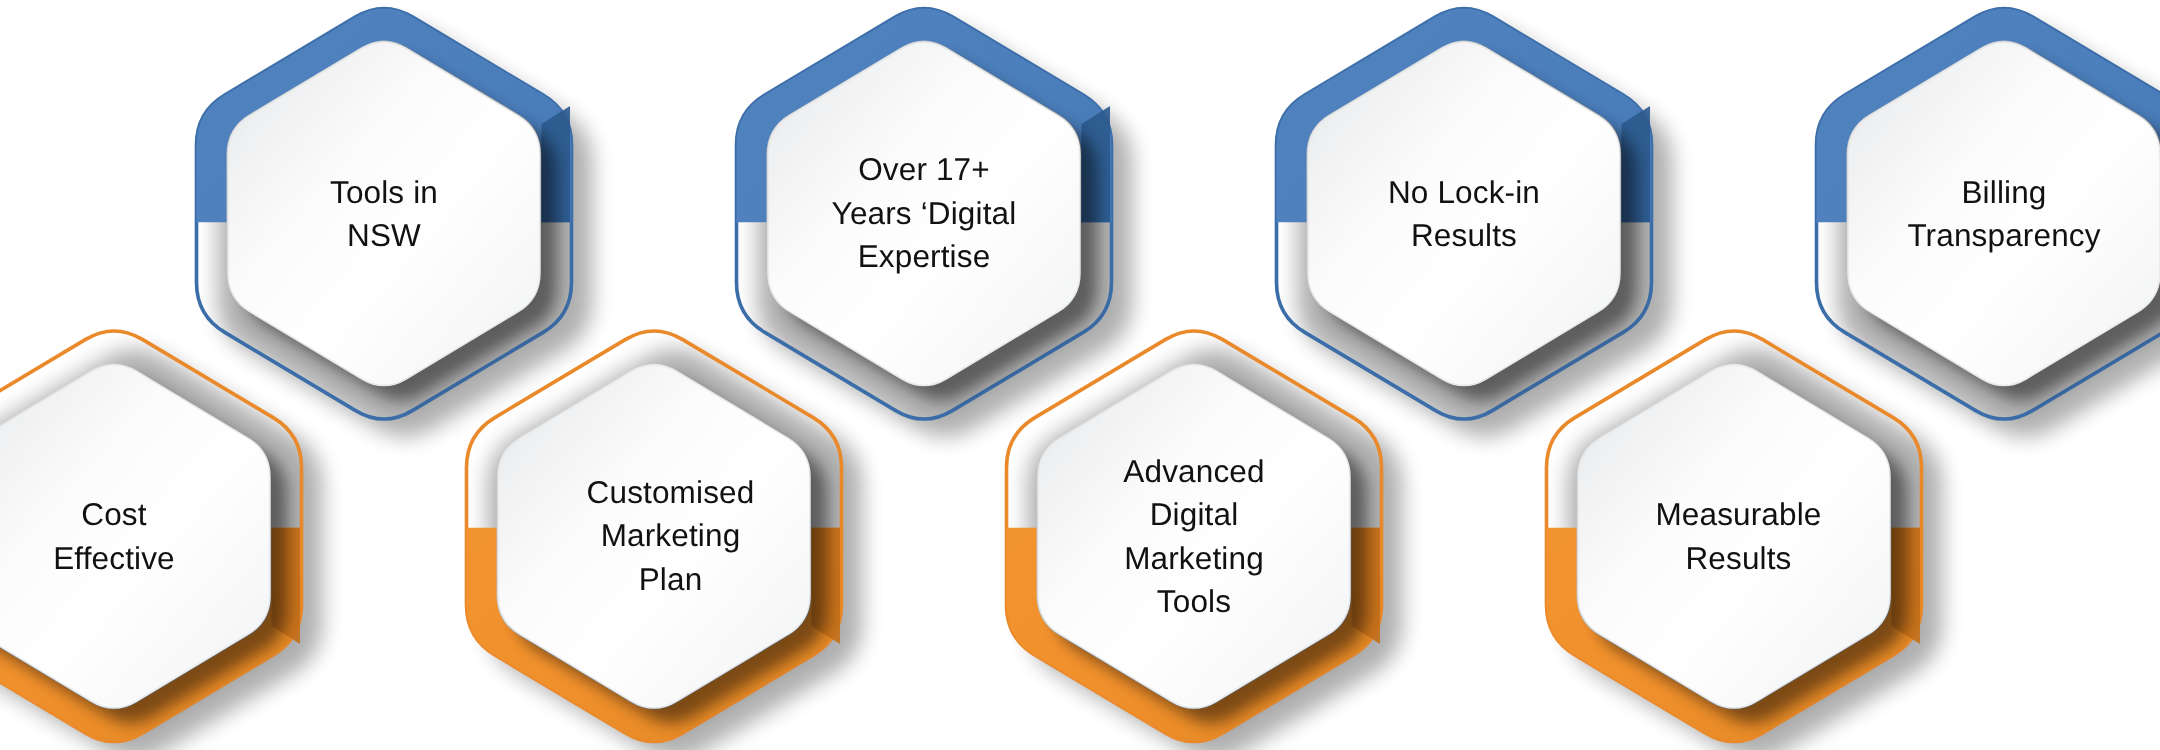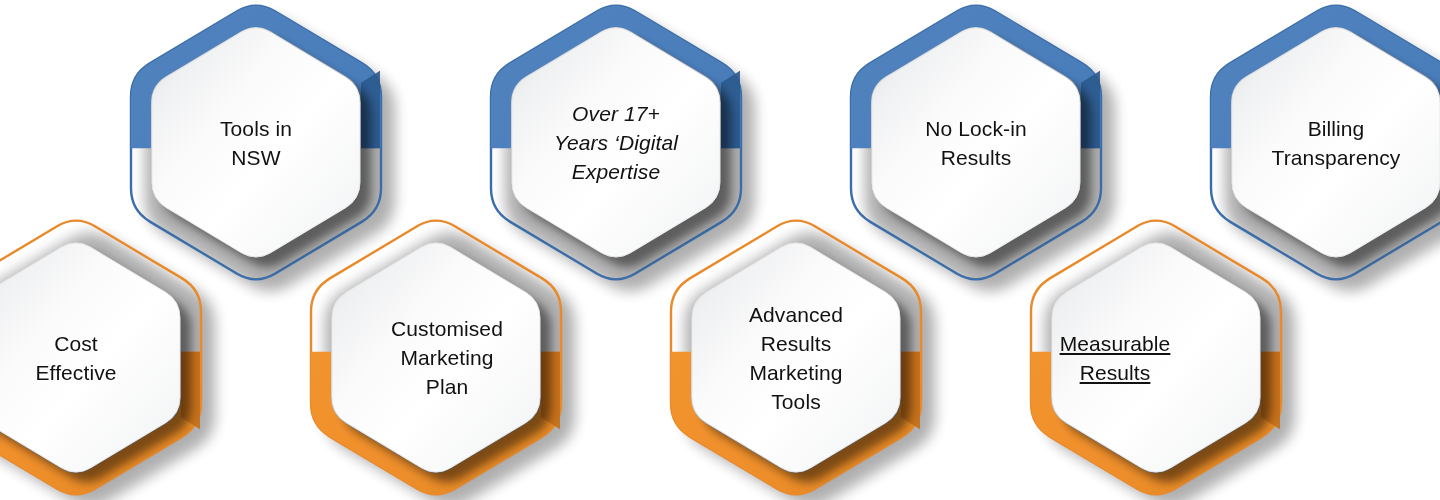--- a/index.html
+++ b/index.html
@@ -171,32 +171,32 @@
           <path d="M 106.11 11.28 Q 125.00 0.00 143.89 11.28 L 231.11 63.39 Q 250.00 74.67 250.00 96.67 L 250.00 188.33 Q 250.00 210.33 231.11 221.61 L 143.89 273.72 Q 125.00 285.00 106.11 273.72 L 18.89 221.61 Q 0.00 210.33 0.00 188.33 L 0.00 96.67 Q 0.00 74.67 18.89 63.39 Z M 109.90 31.45 Q 125.00 22.40 140.10 31.45 L 214.90 76.28 Q 230.00 85.33 230.00 102.93 L 230.00 182.07 Q 230.00 199.67 214.90 208.72 L 140.10 253.55 Q 125.00 262.60 109.90 253.55 L 35.10 208.72 Q 20.00 199.67 20.00 182.07 L 20.00 102.93 Q 20.00 85.33 35.10 76.28 Z" fill-rule="evenodd" fill="url(#orangeBandGrad)" clip-path="url(#bandClip7)"></path>
           <path d="M 249 136.79999999999998 L 249 214.32999999999998 L 230 202.32999999999998 L 230 136.79999999999998 Z" fill="#C4701A" opacity="0.92"></path>
           <path d="M 110.28 32.34 Q 125.00 23.52 139.72 32.34 L 214.28 77.04 Q 229.00 85.87 229.00 103.03 L 229.00 181.97 Q 229.00 199.13 214.28 207.96 L 139.72 252.66 Q 125.00 261.48 110.28 252.66 L 35.72 207.96 Q 21.00 199.13 21.00 181.97 L 21.00 103.03 Q 21.00 85.87 35.72 77.04 Z" fill="#7E8184" filter="url(#dropShade)" opacity="0.85"></path>
           <path d="M 110.28 32.34 Q 125.00 23.52 139.72 32.34 L 214.28 77.04 Q 229.00 85.87 229.00 103.03 L 229.00 181.97 Q 229.00 199.13 214.28 207.96 L 139.72 252.66 Q 125.00 261.48 110.28 252.66 L 35.72 207.96 Q 21.00 199.13 21.00 181.97 L 21.00 103.03 Q 21.00 85.87 35.72 77.04 Z" fill="url(#faceGrad)" stroke="#E6E8EA" stroke-width="1"></path>
         </g>
       </g>
   </svg>
   <div id="labelLayer">
       <div class="hex-label" style="left: 141px; width: 230px; top: 113.5px;">Tools in
 NSW</div>
-      <div class="hex-label" style="left: 501px; width: 230px; top: 99px; font-style: italic;">Over 17+
+      <div class="hex-label" style="left: 501px; width: 230px; top: 99px;">Over 17+
 Years ‘Digital
 Expertise</div>
       <div class="hex-label" style="left: 861px; width: 230px; top: 113.5px;">No Lock-in
 Results</div>
       <div class="hex-label" style="left: 1221px; width: 230px; top: 113.5px;">Billing
 Transparency</div>
       <div class="hex-label" style="left: -39px; width: 230px; top: 328.5px;">Cost
 Effective</div>
       <div class="hex-label" style="left: 332px; width: 230px; top: 314px;">Customised
 Marketing
 Plan</div>
       <div class="hex-label" style="left: 681px; width: 230px; top: 299.5px;">Advanced
-Results
+Digital
 Marketing
 Tools</div>
-      <div class="hex-label" style="left: 1000px; width: 230px; top: 328.5px; text-decoration: underline;">Measurable
+      <div class="hex-label" style="left: 1044px; width: 230px; top: 328.5px;">Measurable
 Results</div>
     </div>
 </div>
 
 </body></html>

